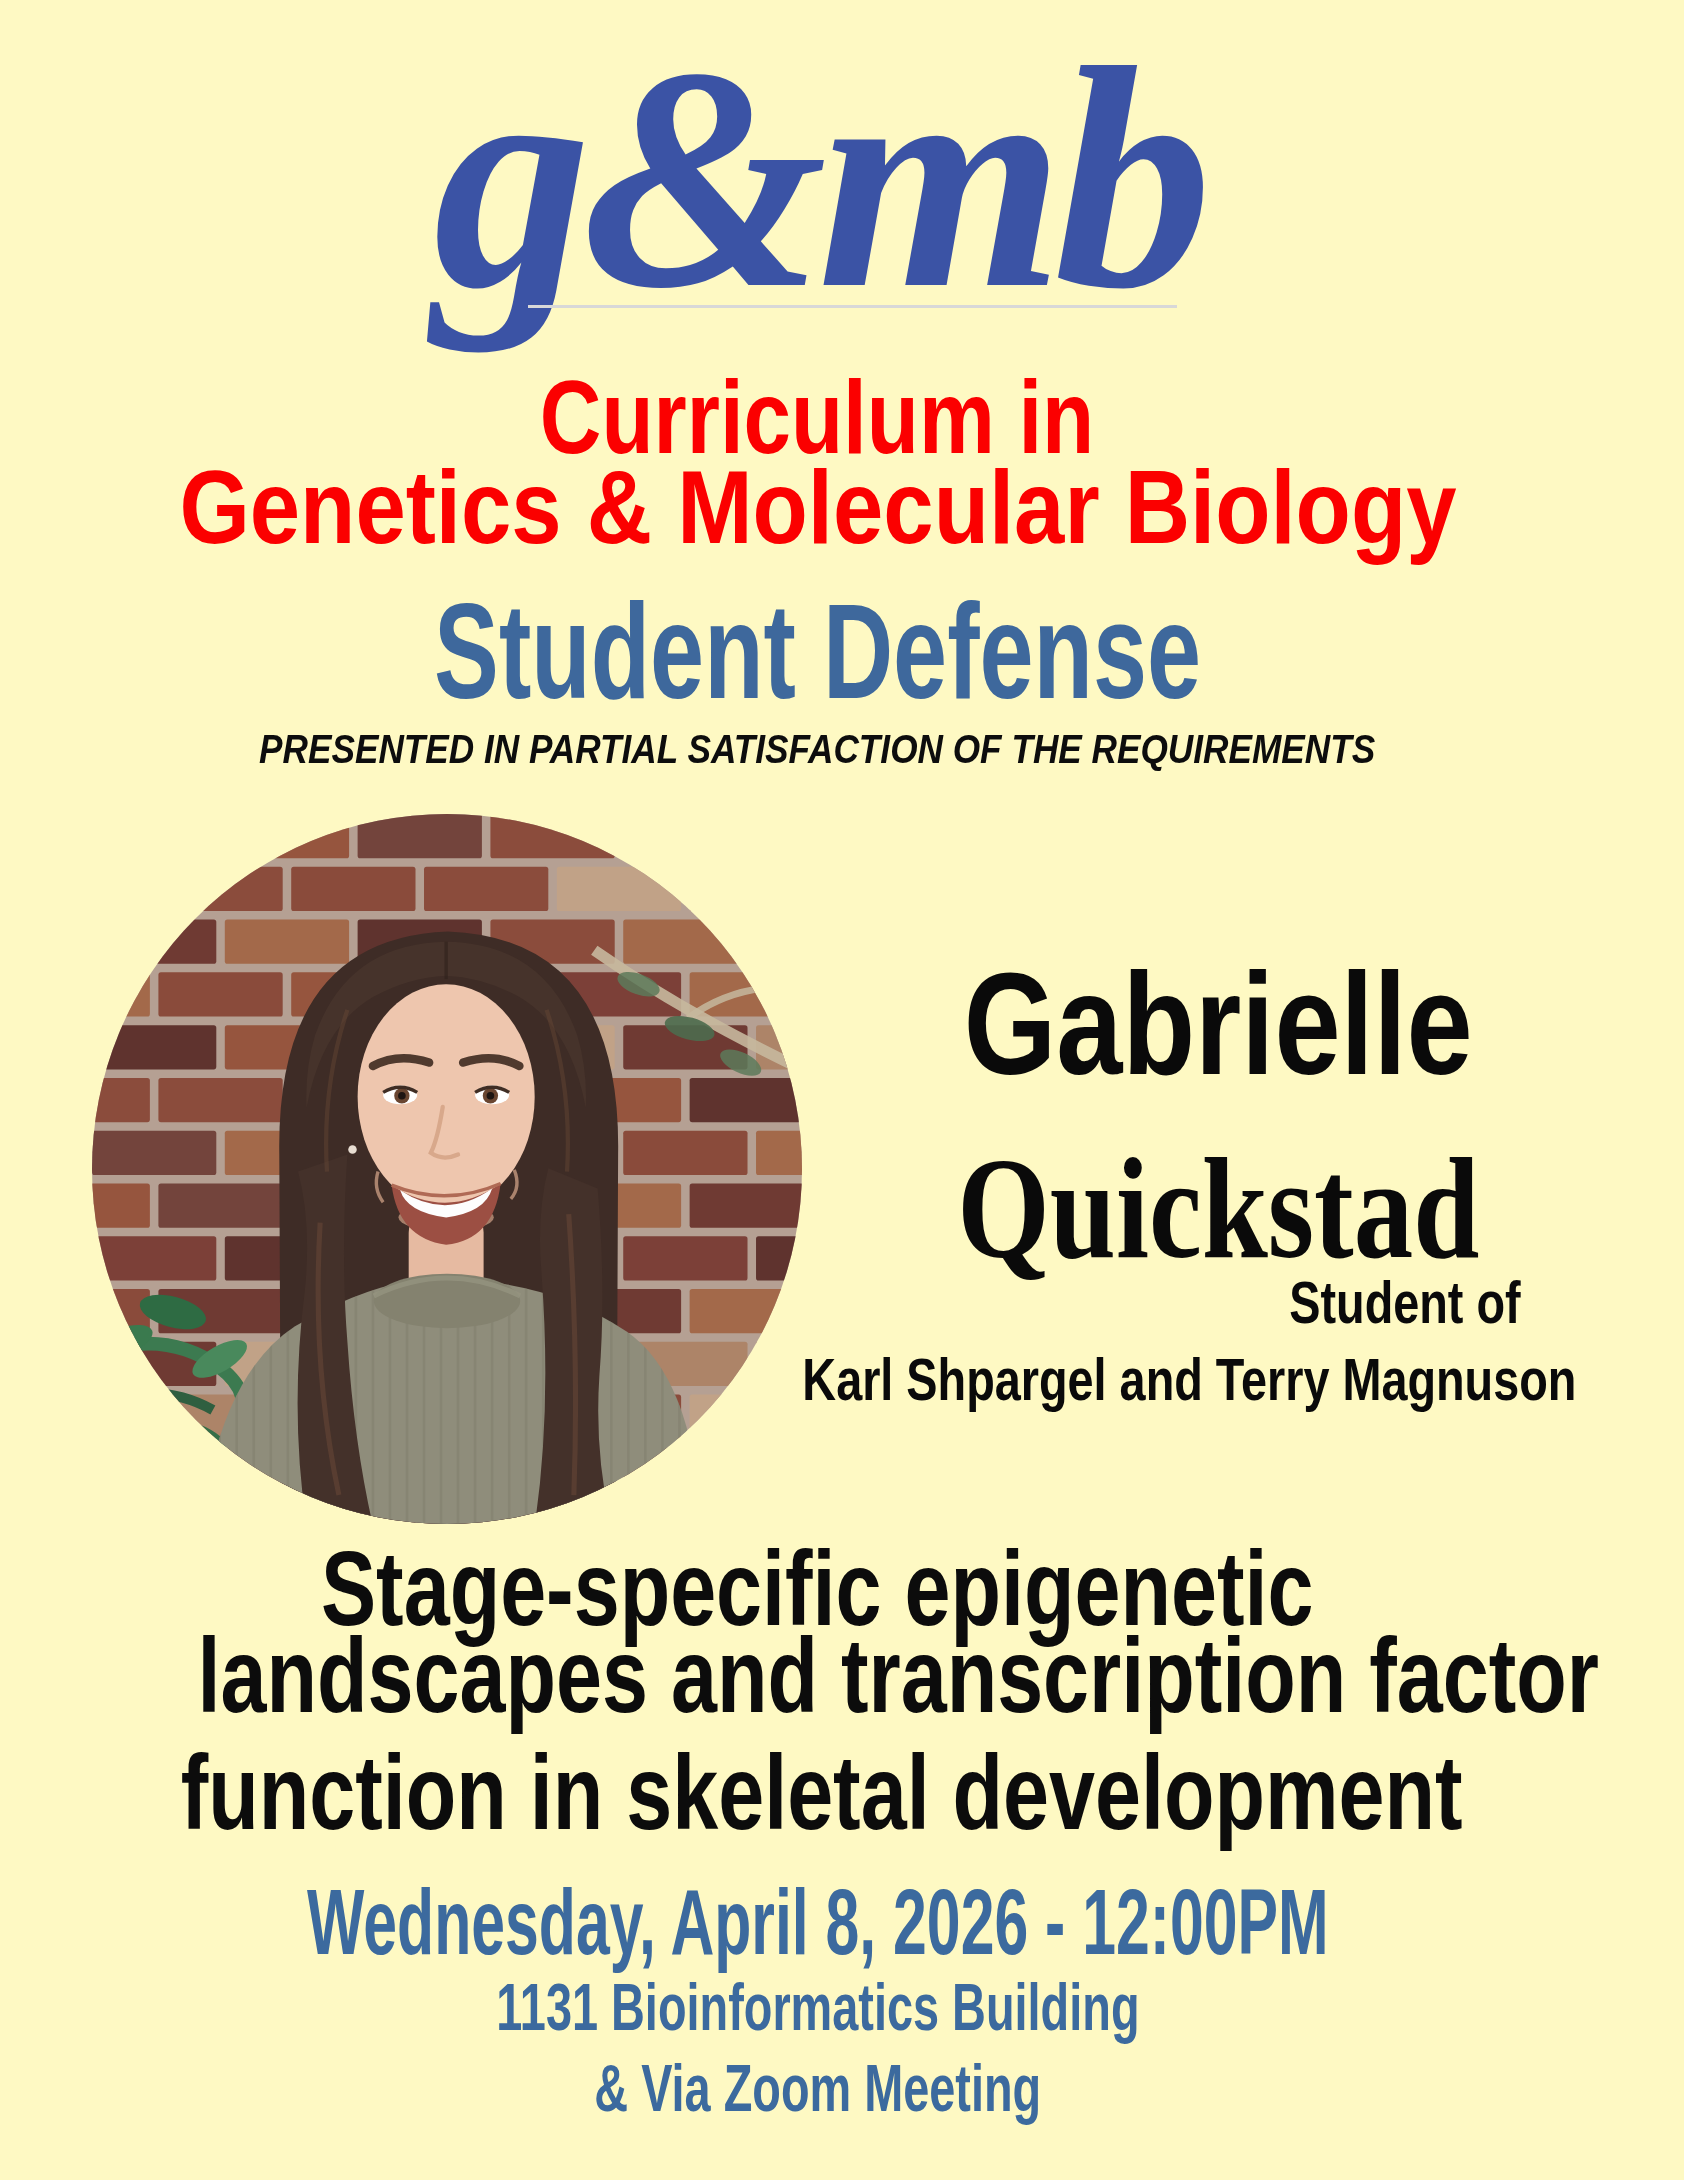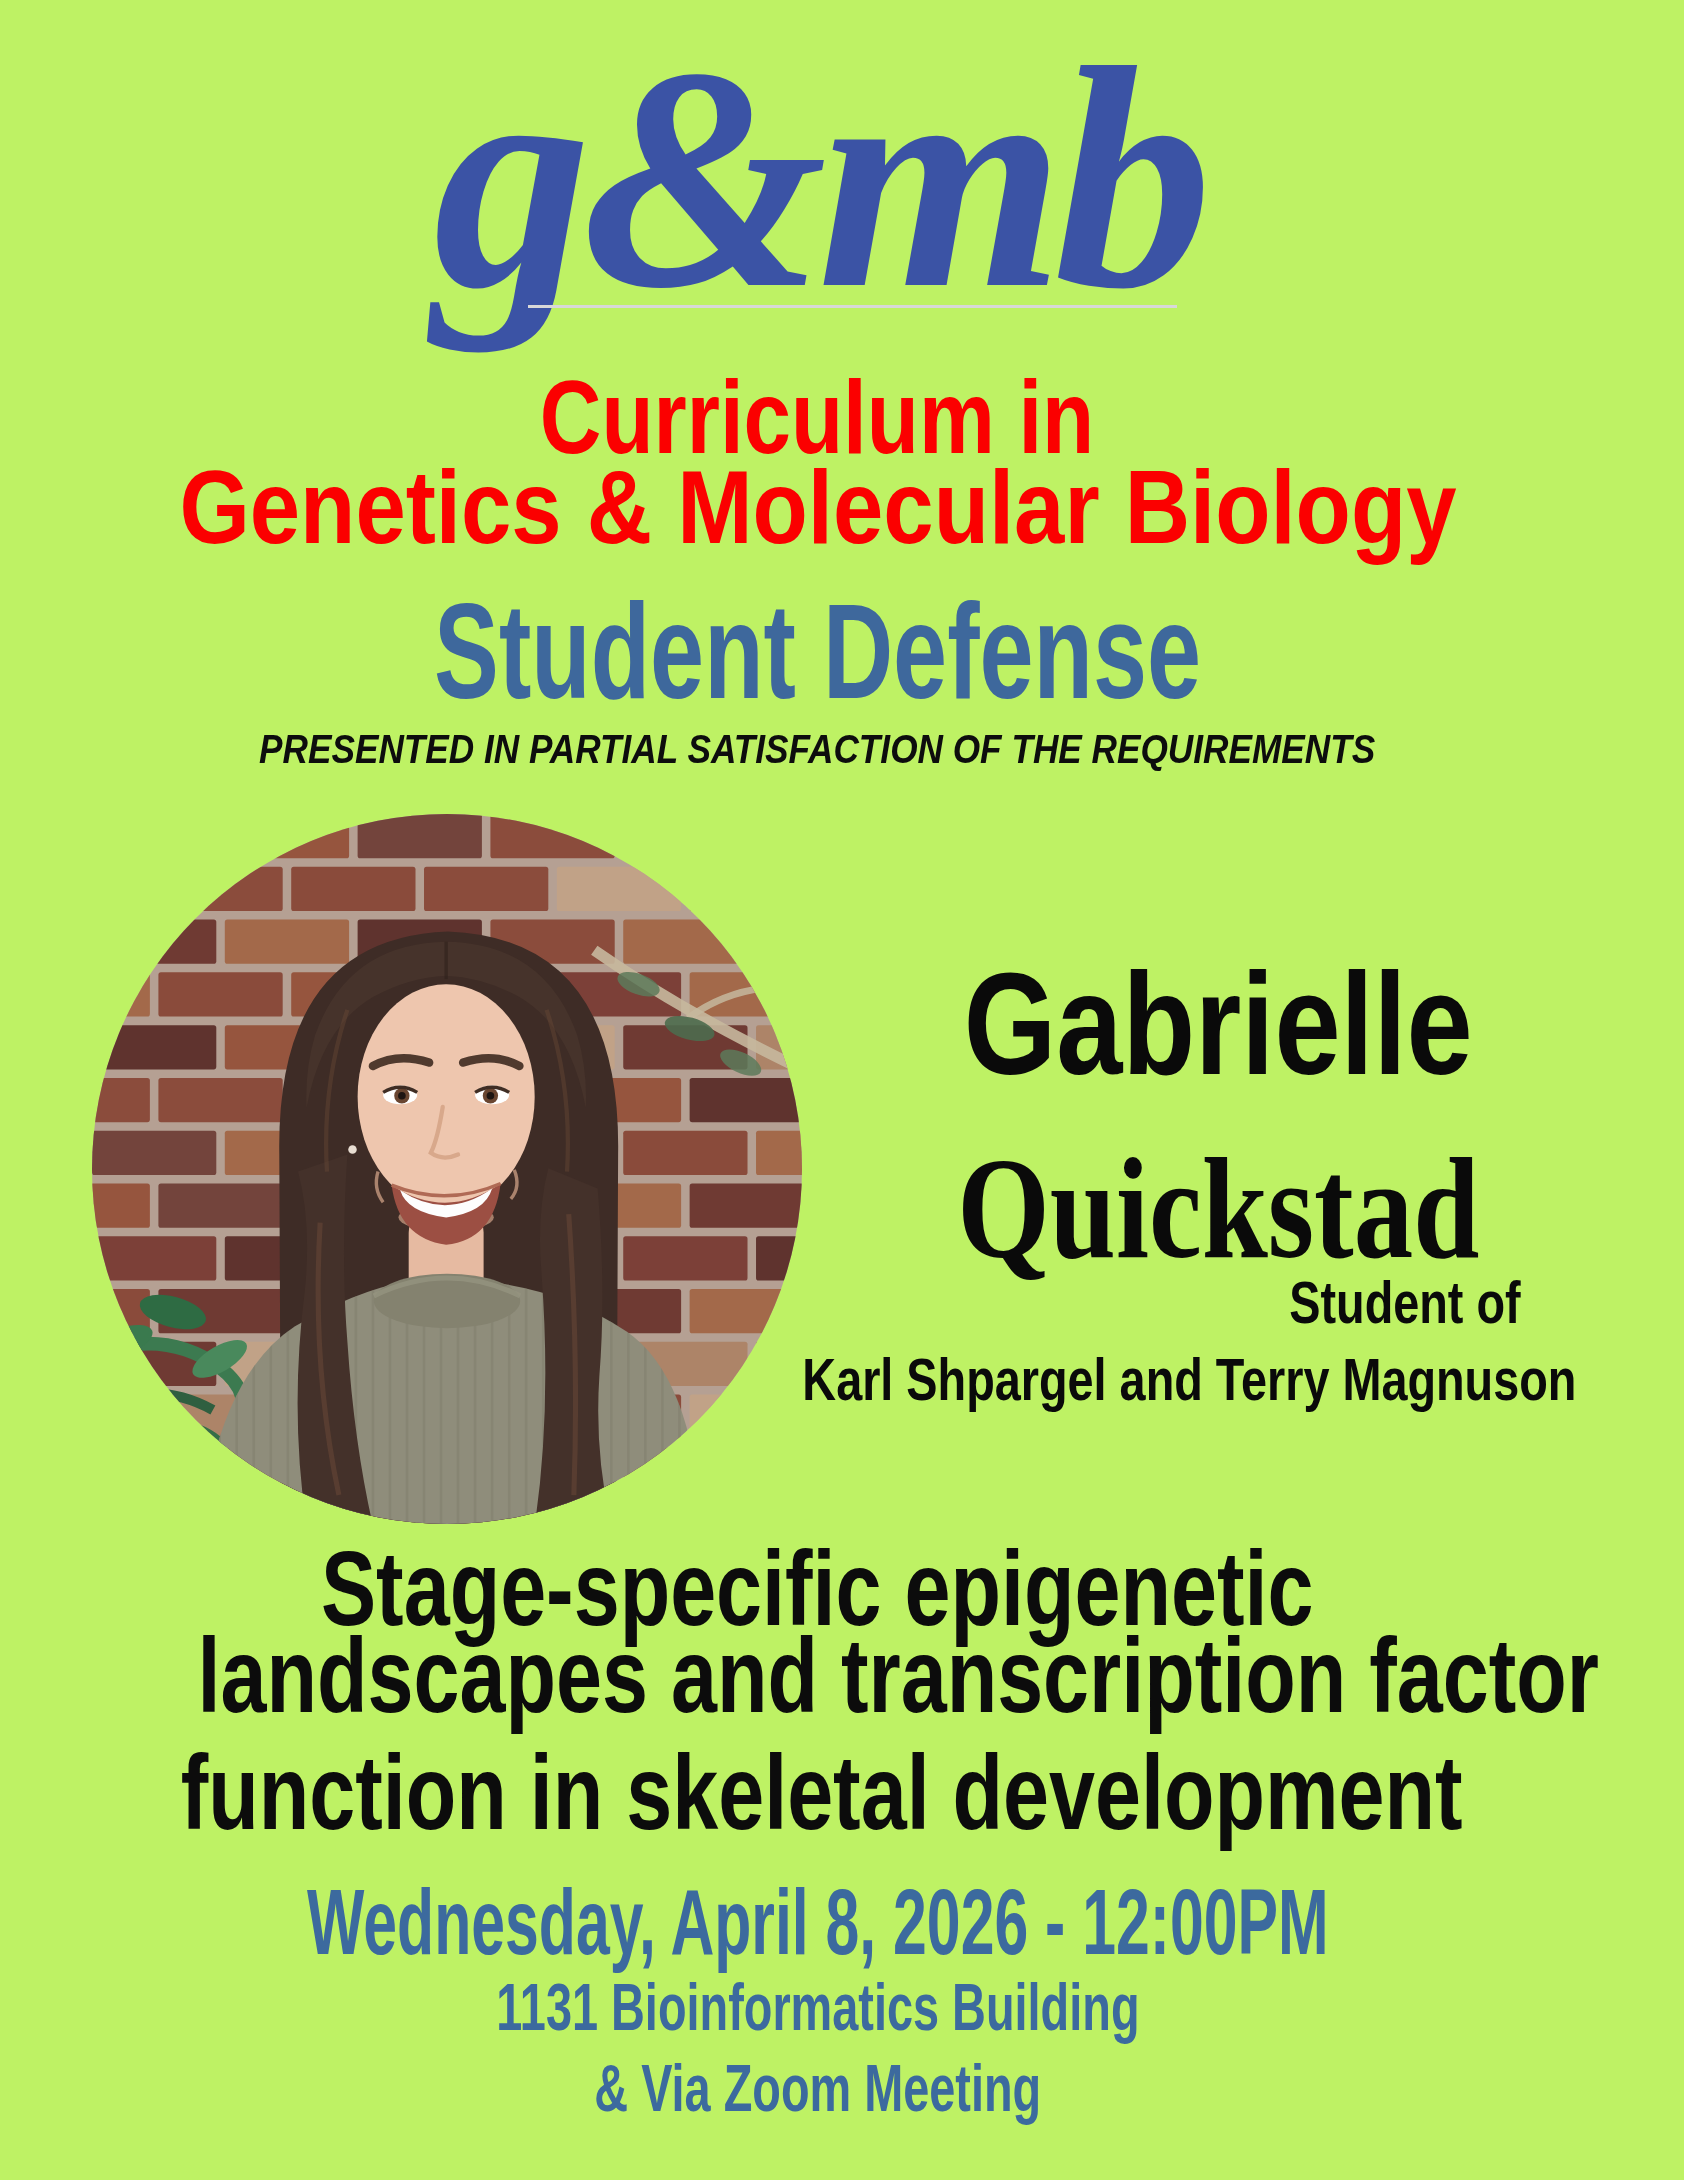--- a/index.html
+++ b/index.html
@@ -1,19 +1,19 @@
 <!DOCTYPE html>
 <html style="font-size:13.6px"><head>
 <meta charset="utf-8">
 <style>
   html,body{margin:0;padding:0;background:#ffffff;}
   .poster{
     position:relative;
     width:1685px;height:2181px;
-    background:#bef264;
+    background:#fef9c3;
     overflow:hidden;
     font-family:"Liberation Sans", sans-serif;
   }
   .centered-line{
     position:absolute;left:0;width:1635px;
     text-align:center;white-space:nowrap;line-height:1.0;
   }
   .cond{display:inline-block;transform-origin:center center;}
 
   .logo{

